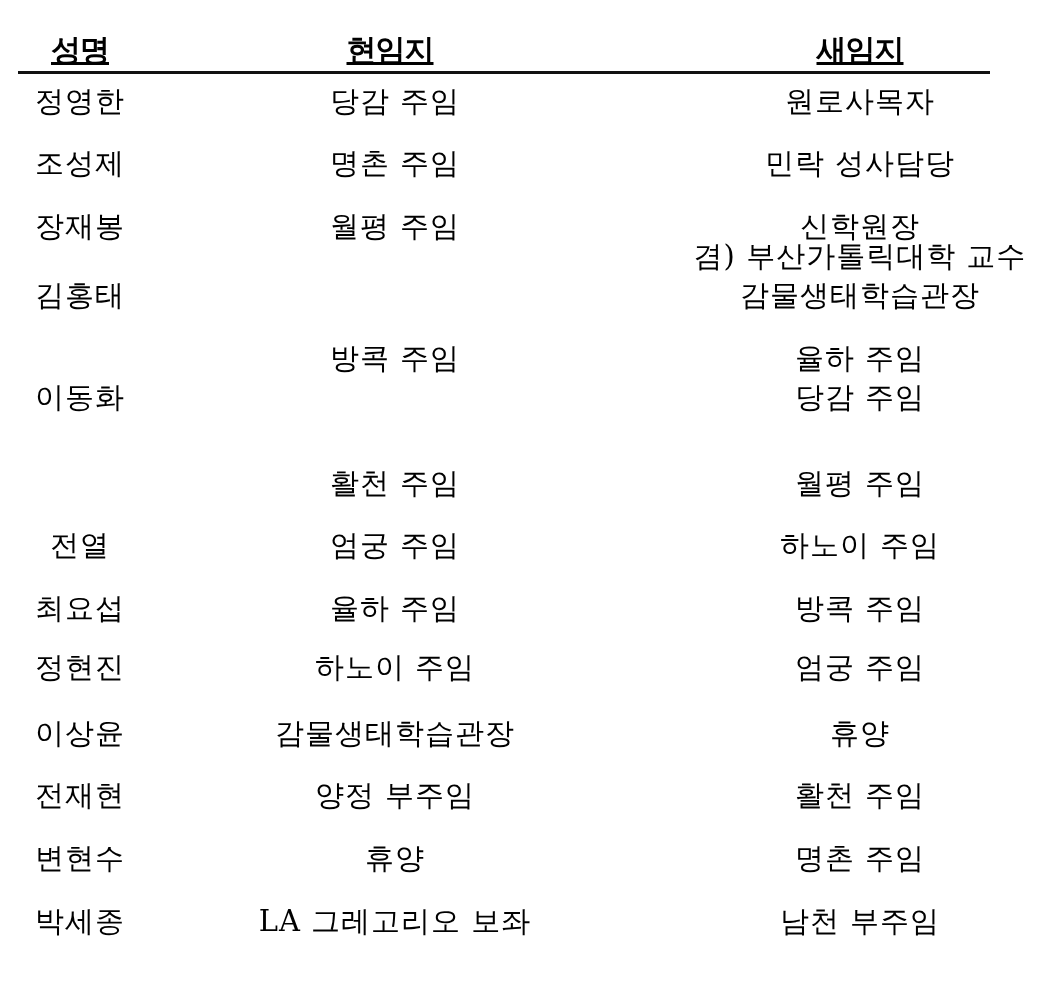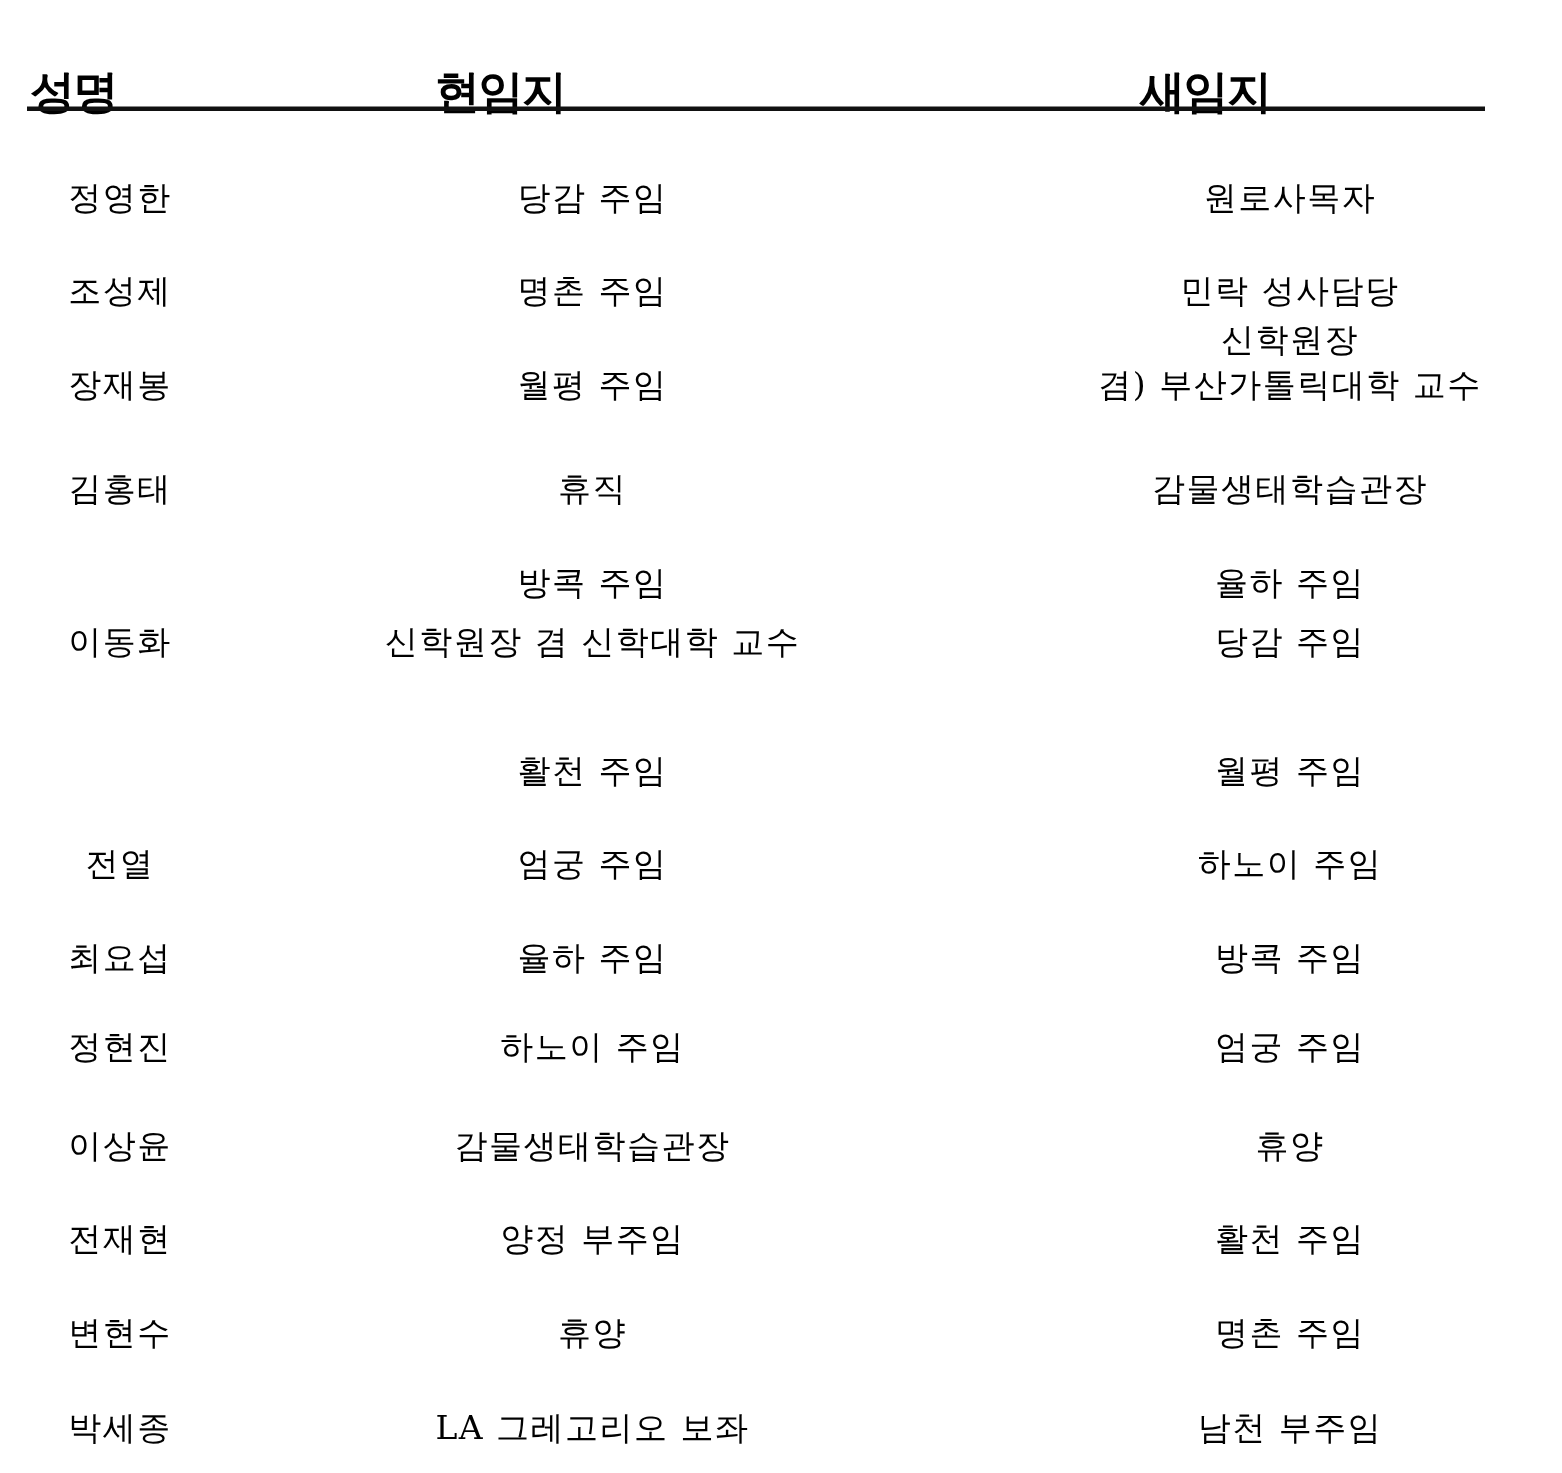--- a/index.html
+++ b/index.html
@@ -17,26 +17,28 @@
     }
     .header {
       position: absolute;
       left: 0;
       top: 28px;
       width: 1041px;
       height: 44px;
     }
     .hcell {
       position: absolute;
-      top: 12px;
+      top: 0;
       font-family: "DejaVu Sans", "Liberation Sans", sans-serif;
       font-weight: bold;
       font-size: 30px;
       line-height: 44px;
+      text-align: center;
       letter-spacing: -1px;
+      text-decoration: underline;
     }
     .rule {
       position: absolute;
       left: 18px;
       top: 71px;
       width: 972px;
       height: 3px;
       background: #111111;
     }
     .row {
@@ -44,24 +46,24 @@
       left: 0;
       width: 1041px;
       height: 62px;
     }
     .cell {
       position: absolute;
       top: 0;
       height: 62px;
       display: flex;
       flex-direction: column;
-      justify-content: flex-end;
+      justify-content: flex-start;
       align-items: center;
       text-align: center;
-      font-size: 22px;
+      font-size: 29px;
       line-height: 30px;
       white-space: nowrap;
       letter-spacing: 1px;
     }
     .col-name { left: 20px; width: 120px; }
     .col-current { left: 190px; width: 410px; }
     .col-new { left: 680px; width: 360px; }
     .cell .line2 { display: block; }
   </style>
 </head>
@@ -106,41 +108,35 @@
       </div>
       <div class="cell col-new">
         <span>신학원장</span>
         <span class="line2">겸) 부산가톨릭대학 교수</span>
       </div>
     </div>
     <div class="row" style="top: 280px;">
       <div class="cell col-name">
         <span>김홍태</span>
       </div>
-      <div class="cell col-current">
-        <span>휴직</span>
-      </div>
       <div class="cell col-new">
         <span>감물생태학습관장</span>
       </div>
     </div>
     <div class="row" style="top: 343px;">
       <div class="cell col-current">
         <span>방콕 주임</span>
       </div>
       <div class="cell col-new">
         <span>율하 주임</span>
       </div>
     </div>
     <div class="row" style="top: 382px;">
       <div class="cell col-name">
         <span>이동화</span>
-      </div>
-      <div class="cell col-current">
-        <span>신학원장 겸 신학대학 교수</span>
       </div>
       <div class="cell col-new">
         <span>당감 주임</span>
       </div>
     </div>
     <div class="row" style="top: 468px;">
       <div class="cell col-current">
         <span>활천 주임</span>
       </div>
       <div class="cell col-new">

